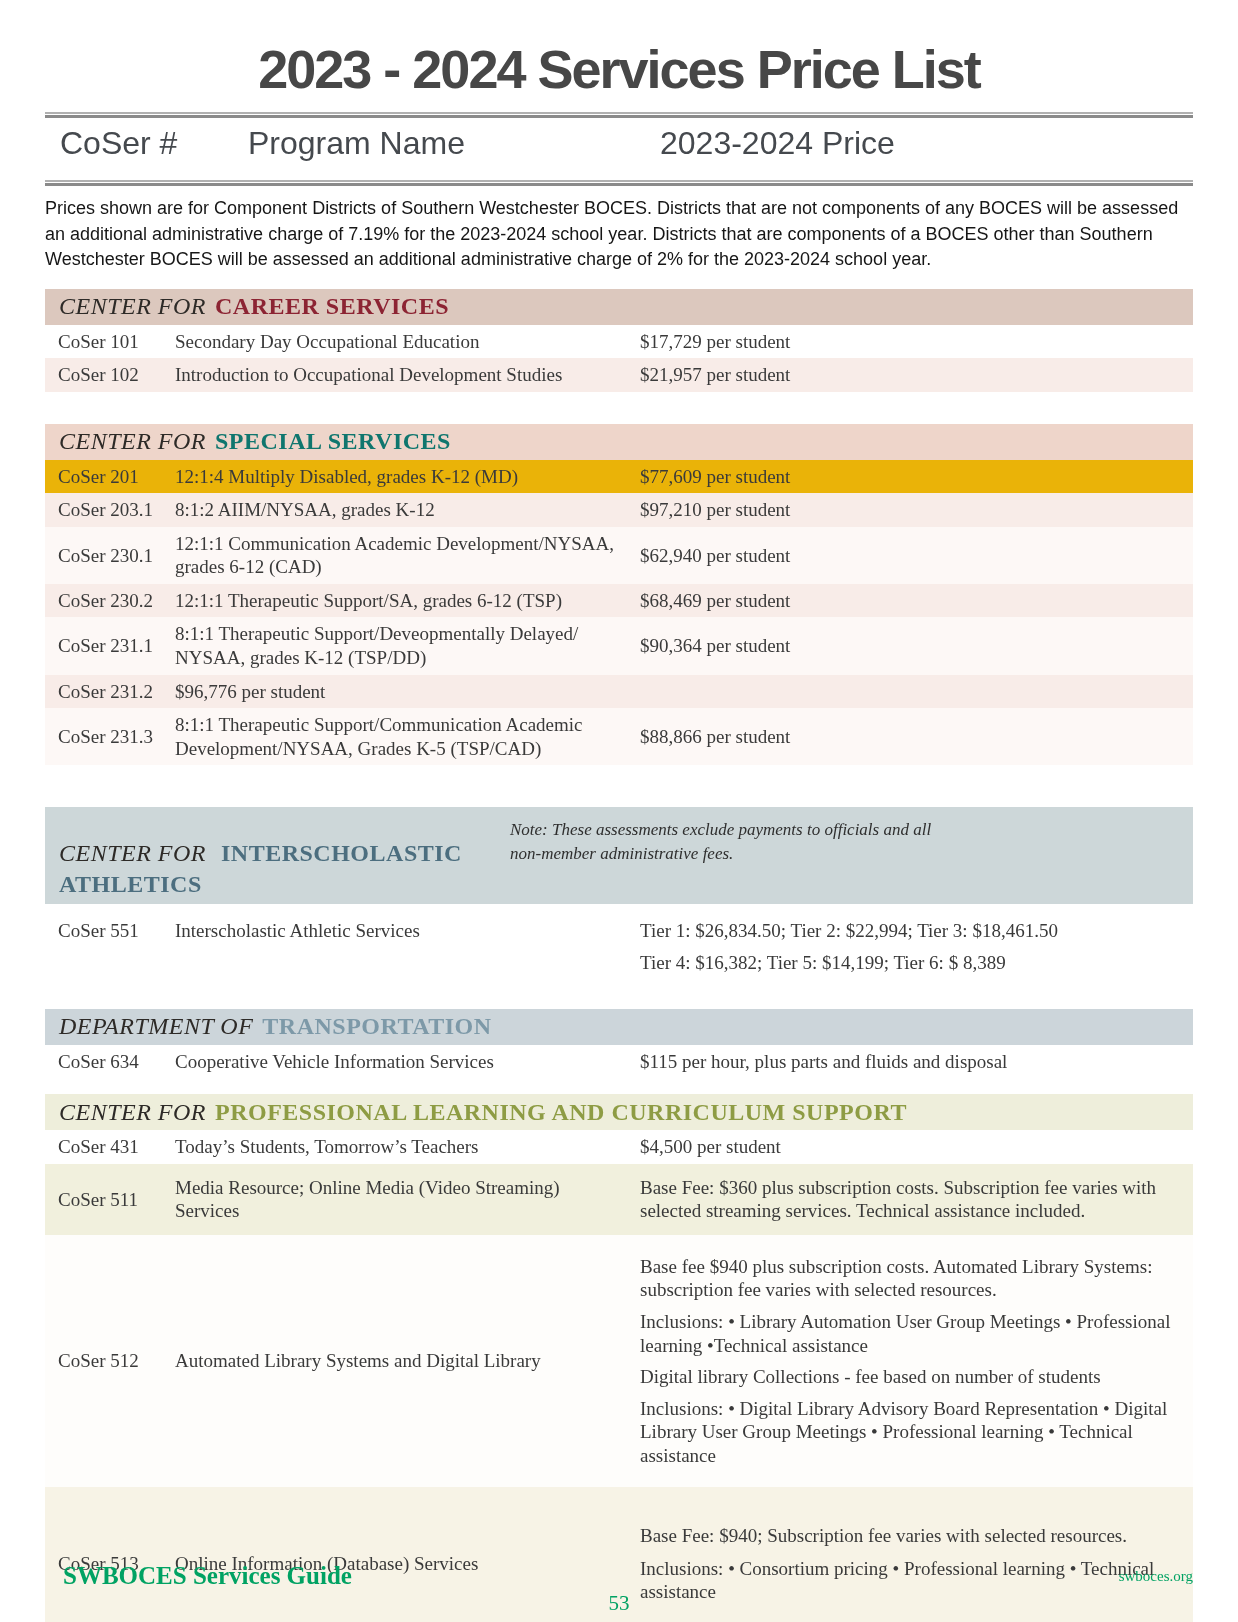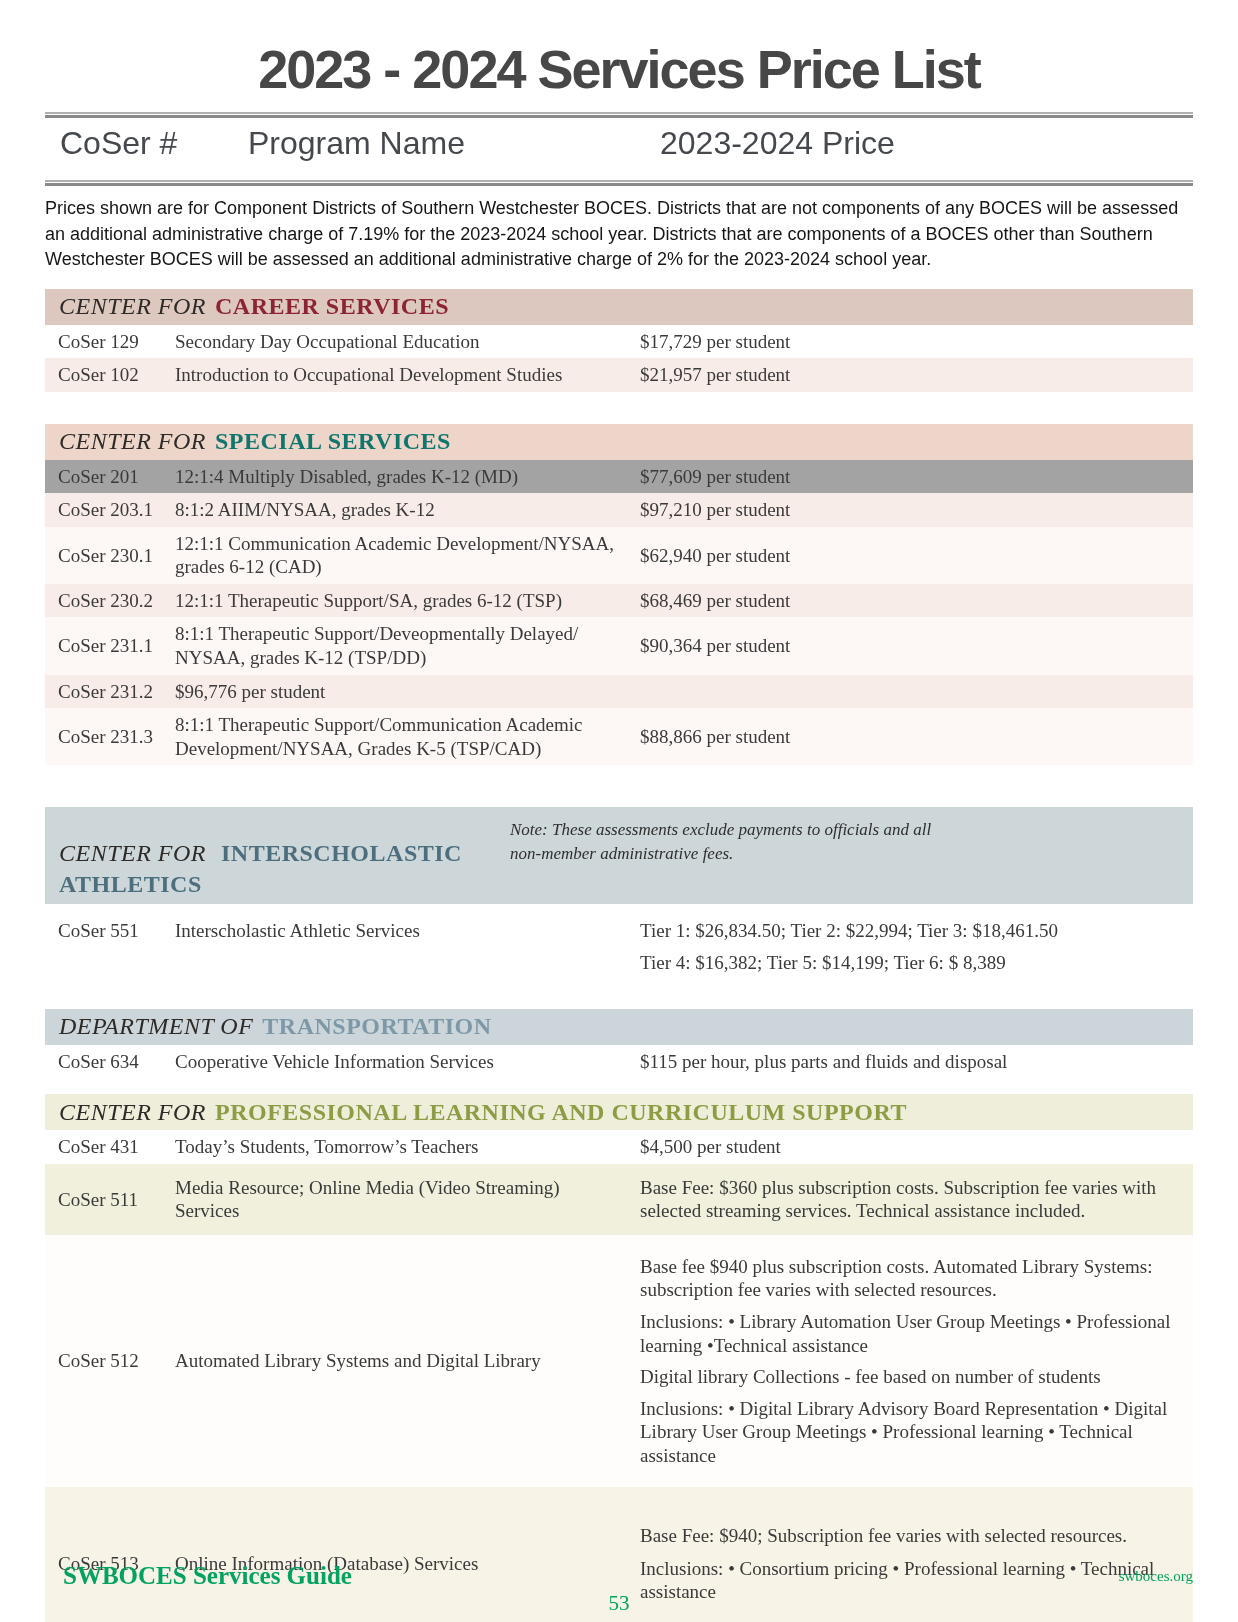--- a/index.html
+++ b/index.html
@@ -95,37 +95,37 @@
     <div class="rule"></div>
 
     <p class="intro">Prices shown are for Component Districts of Southern Westchester BOCES.  Districts that are not components of any BOCES will be assessed an additional administrative charge of 7.19% for the 2023-2024 school year. Districts that are components of a BOCES other than Southern Westchester BOCES will be assessed an additional administrative charge of 2% for the 2023-2024 school year.</p>
 
     <div class="section">
       <div class="sec-head" style="background-color: rgb(220, 200, 190);">
         <span class="sec-prefix">CENTER FOR</span>
         <span class="sec-title" style="color: rgb(140, 36, 51);">CAREER SERVICES</span>
       </div>
       <div class="row" style="background-color: rgb(255, 255, 255);">
-        <div class="c-coser">CoSer 129</div>
+        <div class="c-coser">CoSer 101</div>
         <div class="c-prog">Secondary Day Occupational Education</div>
         <div class="c-price">$17,729 per student</div>
       </div>
       <div class="row" style="background-color: rgb(248, 236, 232);">
         <div class="c-coser">CoSer 102</div>
         <div class="c-prog">Introduction to Occupational Development Studies</div>
         <div class="c-price">$21,957 per student</div>
       </div>
     </div>
 
     <div class="section sec-special">
       <div class="sec-head" style="background-color: rgb(238, 213, 202);">
         <span class="sec-prefix">CENTER FOR</span>
         <span class="sec-title" style="color: #0f766e;">SPECIAL SERVICES</span>
       </div>
-      <div class="row" style="background-color: #a3a3a3;">
+      <div class="row" style="background-color: #eab308;">
         <div class="c-coser">CoSer 201</div>
         <div class="c-prog">12:1:4 Multiply Disabled, grades K-12 (MD)</div>
         <div class="c-price">$77,609 per student</div>
       </div>
       <div class="row" style="background-color: rgb(248, 236, 232);">
         <div class="c-coser">CoSer 203.1</div>
         <div class="c-prog">8:1:2 AIIM/NYSAA, grades K-12</div>
         <div class="c-price">$97,210 per student</div>
       </div>
       <div class="row" style="background-color: rgb(253, 248, 246);">

